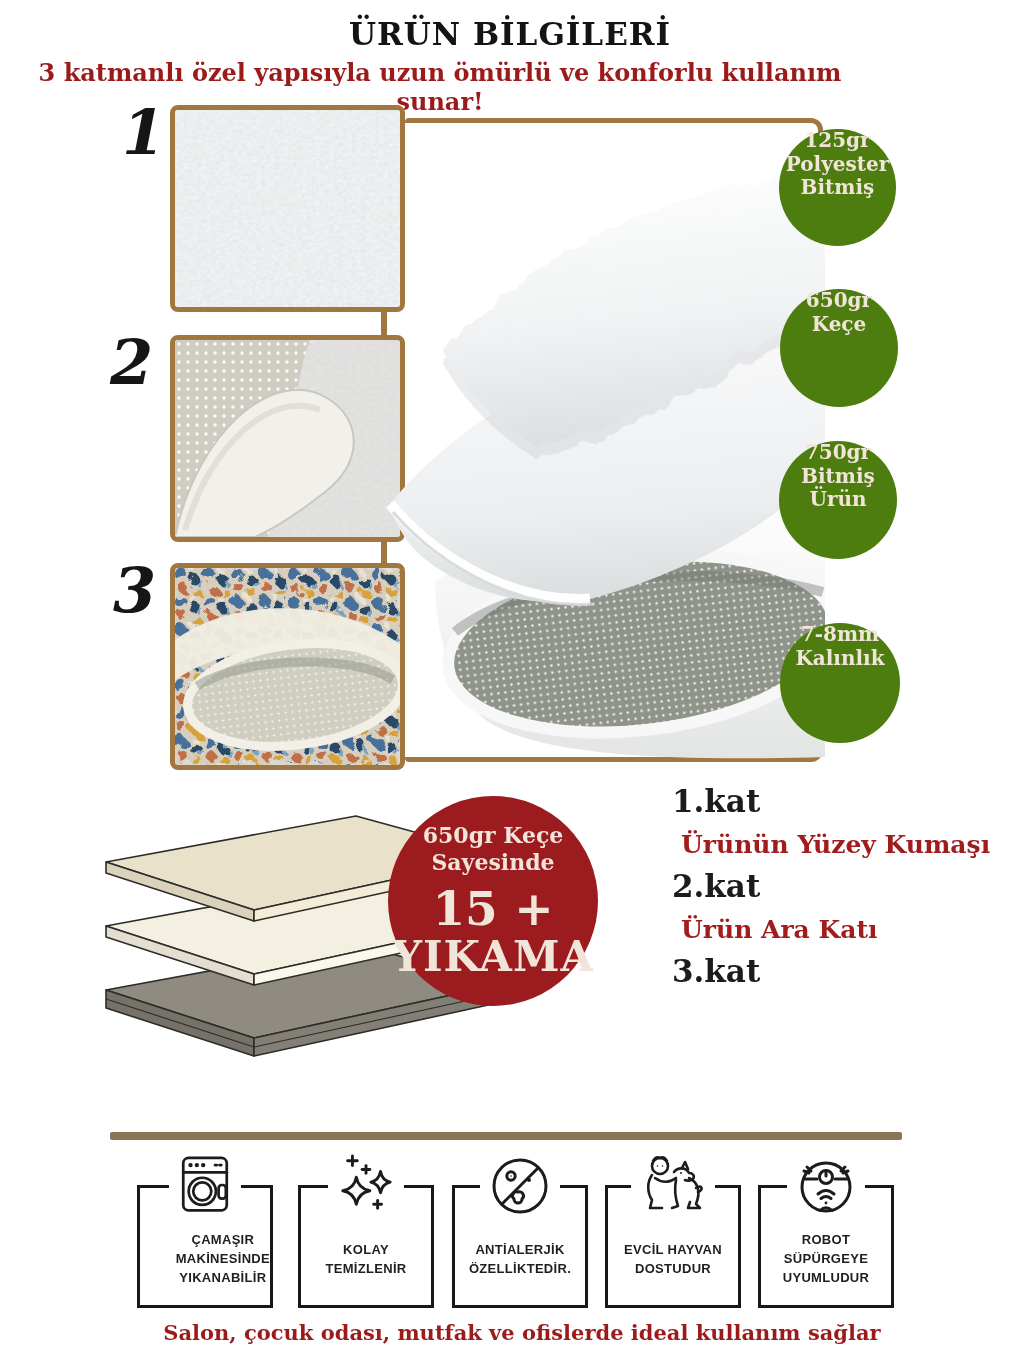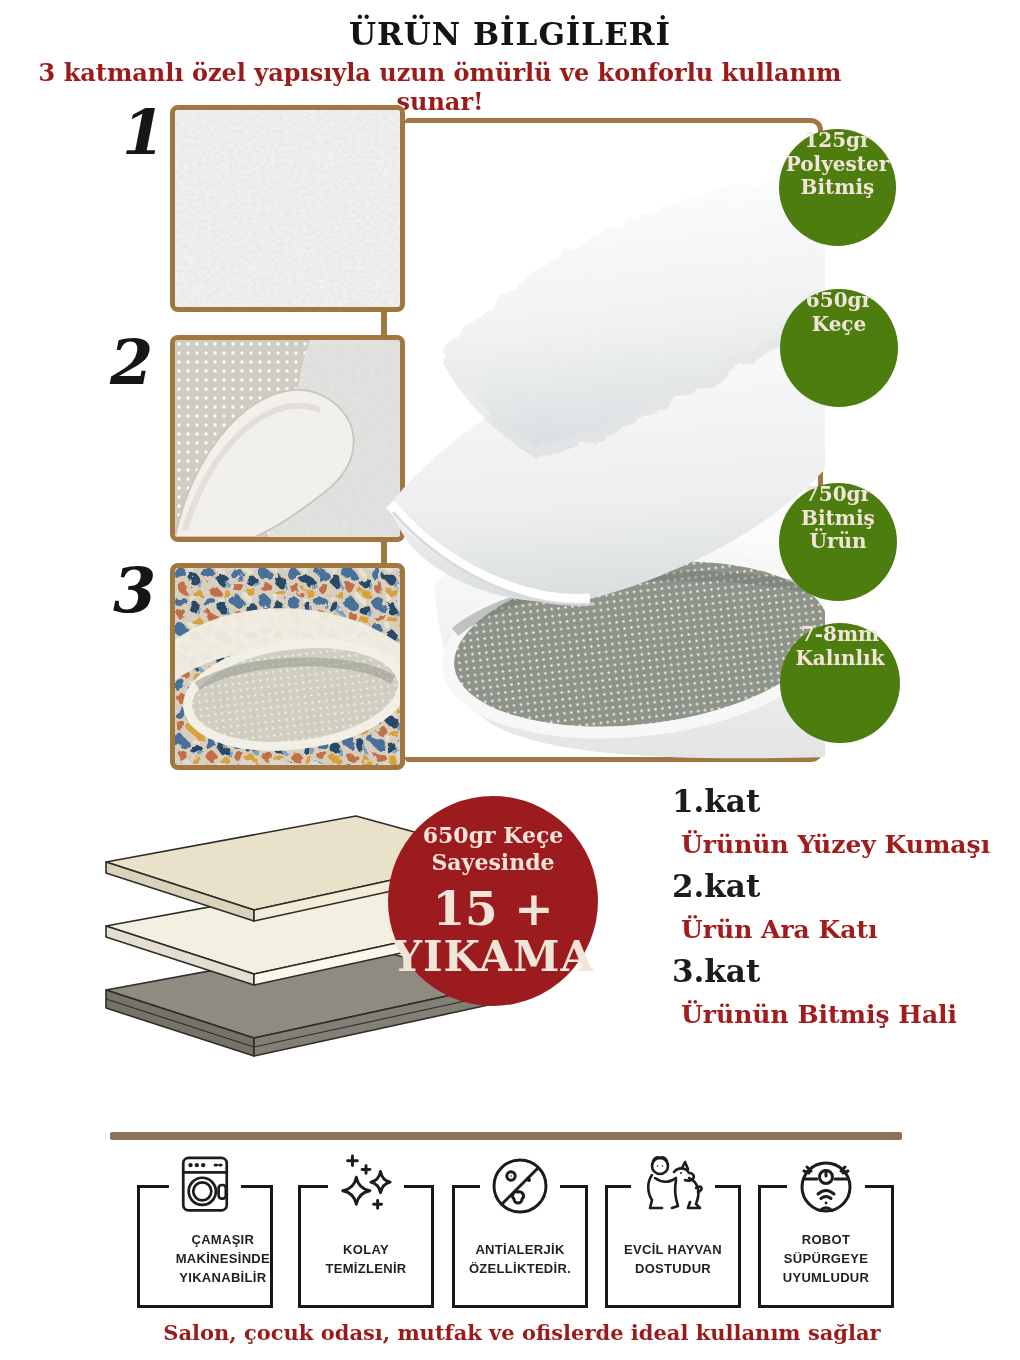--- a/index.html
+++ b/index.html
@@ -32,21 +32,21 @@
   
   .hero{position:absolute;left:385px;top:112px;width:440px;height:650px;pointer-events:none;}
   .hero svg{display:block;width:100%;height:100%;}
   
   .badge{position:absolute;border-radius:50%;background:#4d7c0f;color:#F1E4D8;
          display:flex;flex-direction:column;align-items:center;justify-content:flex-start;
          text-align:center;font-weight:700;line-height:1.18;}
   .badge .bl{font-size:20px;}
   .b1{left:779px;top:129px;width:117px;height:117px;}
   .b2{left:780px;top:289px;width:118px;height:118px;}
-  .b3{left:779px;top:483px;width:118px;height:118px;}
+  .b3{left:779px;top:441px;width:118px;height:118px;}
   .b4{left:780px;top:623px;width:120px;height:120px;}
   
   .boards{position:absolute;left:94px;top:812px;width:415px;height:245px;}
   .boards svg{display:block;width:100%;height:100%;}
   
   .wash{position:absolute;left:388px;top:796px;width:210px;height:210px;border-radius:50%;
         background:#9C1B1E;color:#F1E4D8;display:flex;flex-direction:column;align-items:center;
         justify-content:center;text-align:center;font-weight:700;}
   .wash .w-top{font-size:22px;line-height:1.25;}
   .wash .w-big{font-size:47px;line-height:1.1;margin-top:6px;}
@@ -240,21 +240,20 @@
     <div class="w-top">Sayesinde</div>
     <div class="w-big">15 +</div>
     <div class="w-sub">YIKAMA</div>
   </div>
 
   <div class="kat-t kt1">1.kat</div>
   <div class="kat-d kd1">Ürünün Yüzey Kumaşı</div>
   <div class="kat-t kt2">2.kat</div>
   <div class="kat-d kd2">Ürün Ara Katı</div>
   <div class="kat-t kt3">3.kat</div>
-  <div class="kat-d kd3">Ürünün Bitmiş Hali</div>
 
   <div class="divider"></div>
 
   <div class="feat f1">
     <span class="feat-icon">
       <svg width="58" height="62" viewBox="0 0 64 68" fill="none" stroke="#1c1c1c" stroke-width="3" stroke-linecap="round" stroke-linejoin="round">
         <rect x="8" y="4" width="48" height="58" rx="6"></rect>
         <line x1="8" y1="20" x2="56" y2="20"></line>
         <circle cx="16" cy="12" r="2.4" fill="#1c1c1c" stroke="none"></circle>
         <circle cx="23" cy="12" r="2.4" fill="#1c1c1c" stroke="none"></circle>

